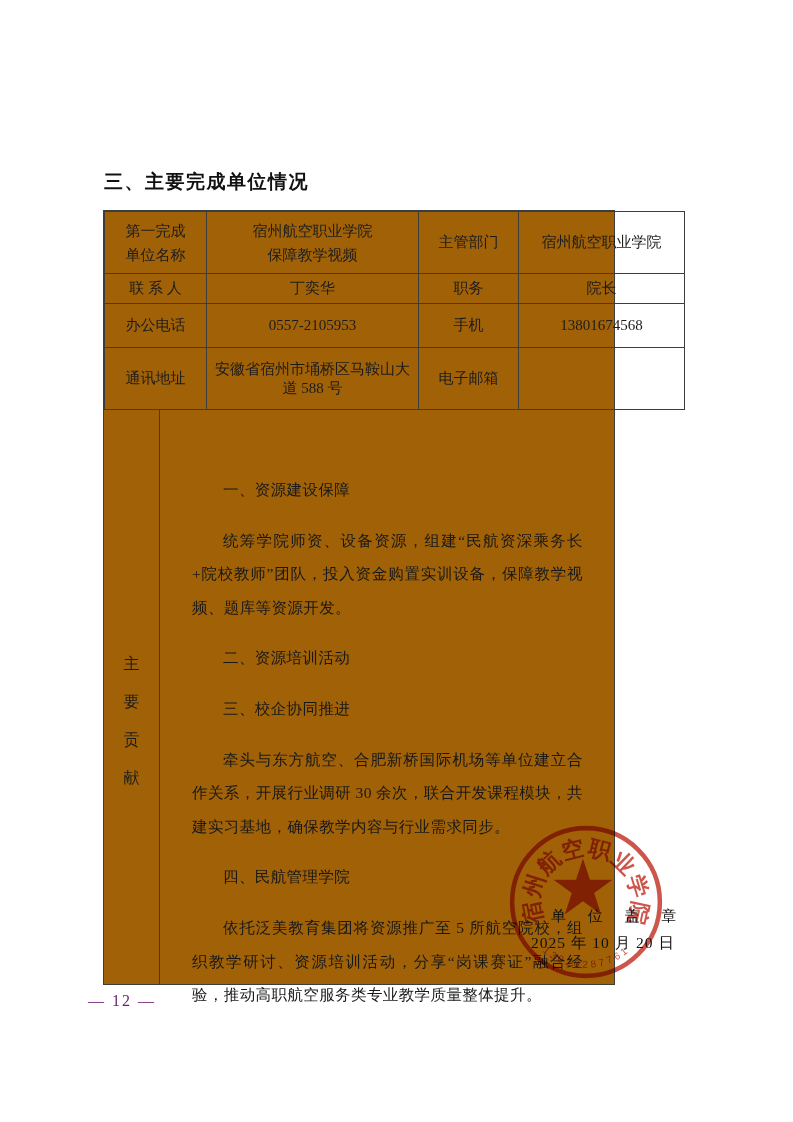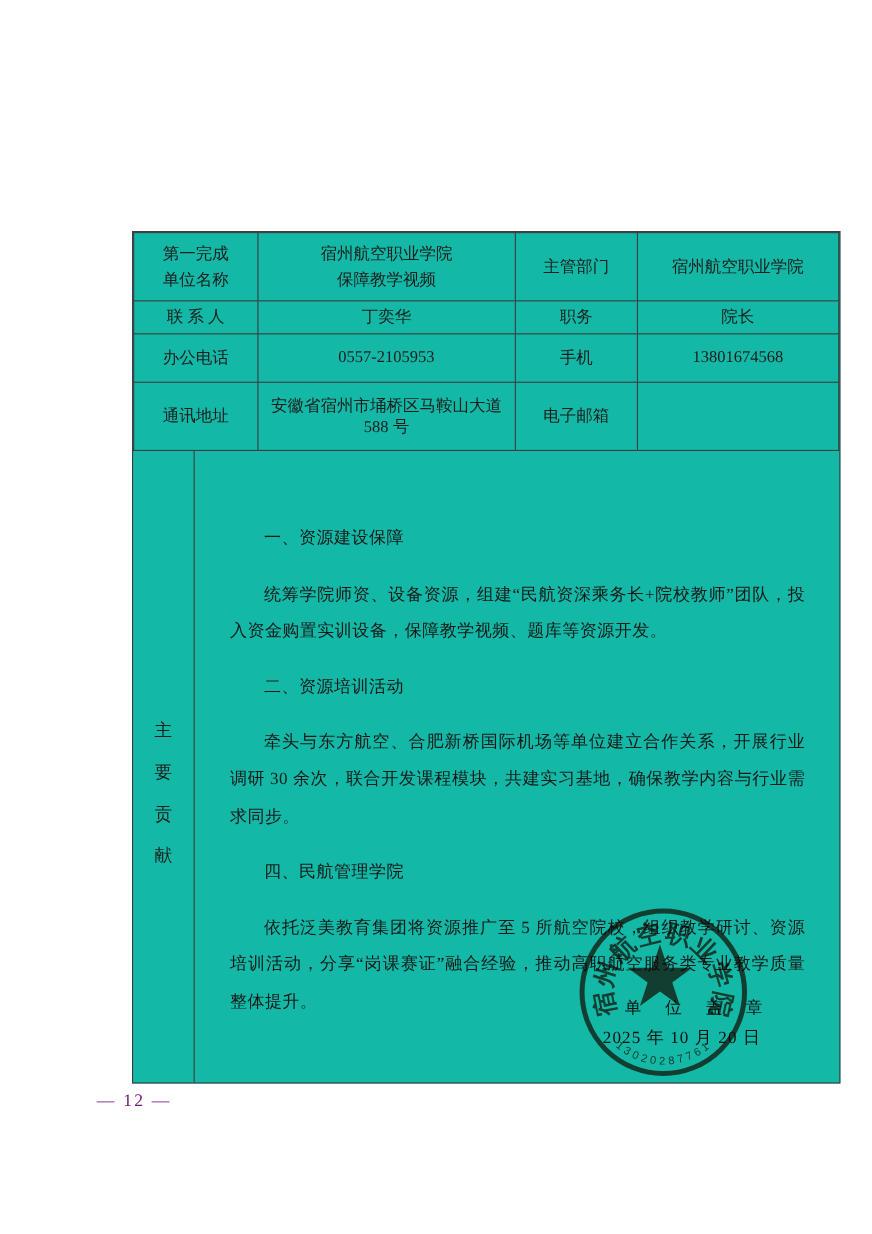--- a/index.html
+++ b/index.html
@@ -13,23 +13,23 @@
     color:#1c1c1c;
     overflow:hidden;
   }
   .title {
     position:absolute; left:104px; top:169px;
     font-family:"Liberation Sans","DejaVu Sans",sans-serif;
     font-weight:bold; font-size:19px; letter-spacing:1.5px;
     color:#111;
   }
   .doc-table {
-    position:absolute; left:120px; top:210px; width:644px;
+    position:absolute; left:103px; top:210px; width:512px;
     border:1.6px solid #3d3d3d;
-    background:#14b8a6;
+    background:#a16207;
   }
   table.info-table {
     width:100%; border-collapse:collapse; table-layout:fixed;
   }
   table.info-table td {
     border:1px solid #3d3d3d;
     text-align:center; vertical-align:middle;
     font-size:15px; color:#1c1c1c; padding:2px 4px;
   }
   col.c1 { width:102px; } col.c2 { width:212px; }
@@ -69,20 +69,21 @@
   .page-number {
     position:absolute; left:88px; top:992px;
     font-size:16px; letter-spacing:2px; color:#701a75;
   }
 </style>
 </head>
 <body>
 
 <div class="page">
 
+  <div class="title">三、主要完成单位情况</div>
 
   <div class="doc-table">
     <table class="info-table">
       <colgroup>
           <col class="c1">
           <col class="c2">
           <col class="c3">
           <col class="c4">
         </colgroup>
       <tbody>
@@ -123,20 +124,21 @@
       <div class="contrib-label">
         <span>主</span>
         <span>要</span>
         <span>贡</span>
         <span>献</span>
       </div>
       <div class="contrib-content">
         <p>一、资源建设保障</p>
         <p>统筹学院师资、设备资源，组建“民航资深乘务长+院校教师”团队，投入资金购置实训设备，保障教学视频、题库等资源开发。</p>
         <p>二、资源培训活动</p>
+        <p>三、校企协同推进</p>
         <p>牵头与东方航空、合肥新桥国际机场等单位建立合作关系，开展行业调研 30 余次，联合开发课程模块，共建实习基地，确保教学内容与行业需求同步。</p>
         <p>四、民航管理学院</p>
         <p>依托泛美教育集团将资源推广至 5 所航空院校，组织教学研讨、资源培训活动，分享“岗课赛证”融合经验，推动高职航空服务类专业教学质量整体提升。</p>
 
         <div class="stamp-caption">单 位 盖 章</div>
         <div class="stamp-date">2025 年 10 月 20 日</div>
 
         <svg class="seal" viewBox="0 0 170 170" xmlns="http://www.w3.org/2000/svg">
           <defs>
             <path id="sealArcTop" d="M 45.2 108 A 46 46 0 1 1 124.8 108" fill="none"></path>

